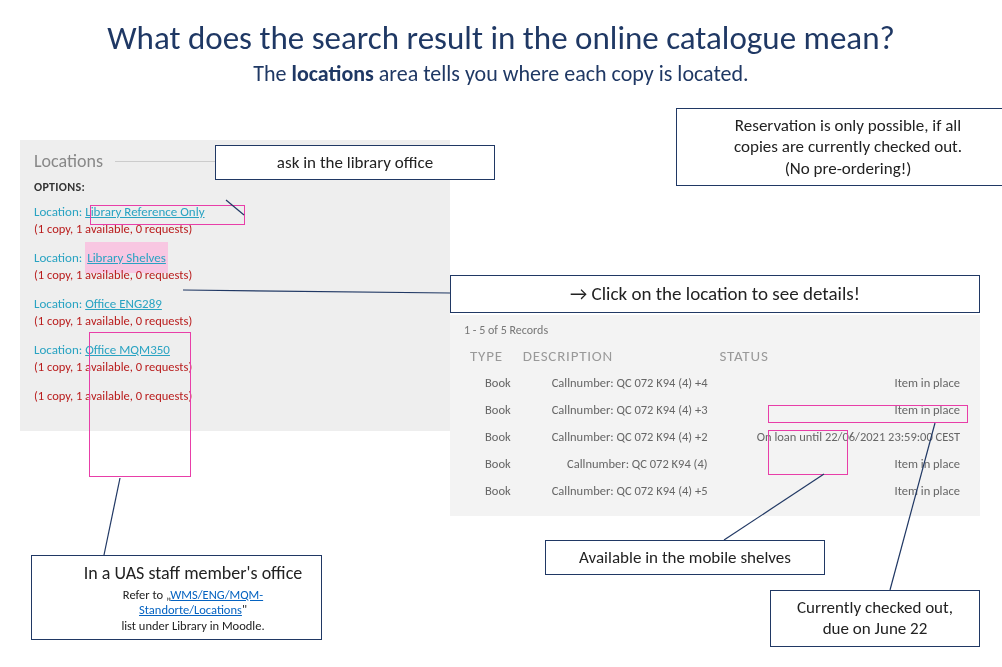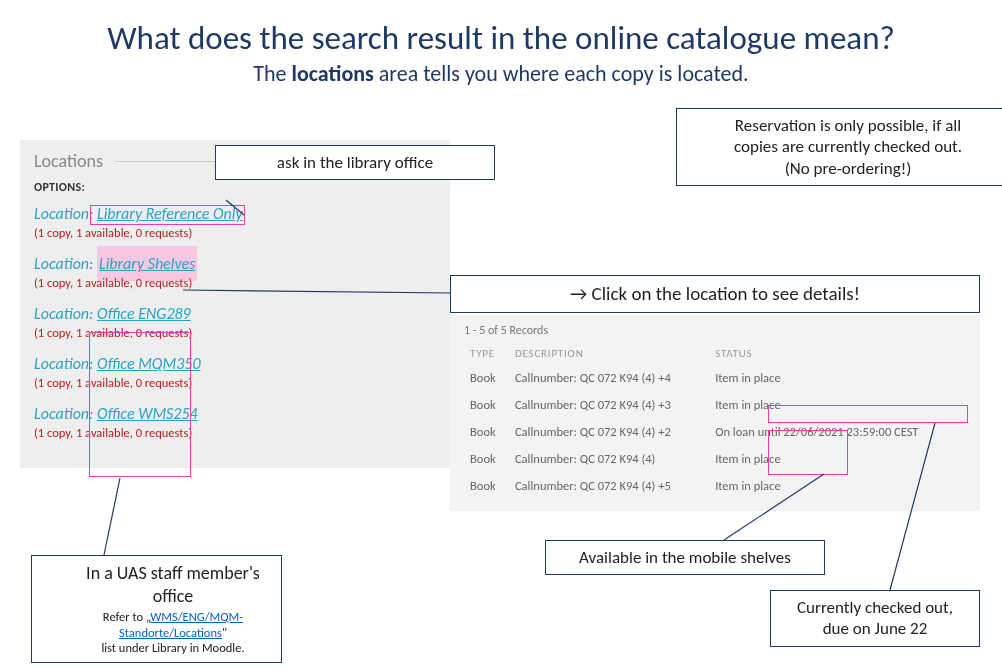--- a/index.html
+++ b/index.html
@@ -51,21 +51,21 @@
     margin-left: 12px;
   }
   .options-label {
     font-weight: 700;
     font-size: 12px;
     color: #333;
     margin-bottom: 10px;
     letter-spacing: .3px;
   }
   .loc-item { margin: 10px 0 14px 0; }
-  .loc-line { font-size: 16px; font-style: italic; }
+  .loc-line { font-size: 13px; }
   .loc-link-prefix { color: #29a3c2; }
   .loc-link-val { color: #29a3c2; text-decoration: underline; cursor: pointer; }
   .hl-pink { background: #f8c7e2; padding: 8px 2px; }
   .loc-avail { font-size: 12.5px; color: #b91c1c; margin-top: 2px; }
 
   
   .details-panel {
     position: absolute;
     left: 450px;
     top: 315px;
@@ -74,27 +74,28 @@
     padding: 8px 14px 12px 14px;
     font-size: 12.5px;
     color: #666;
   }
   .details-count { color: #777; margin-bottom: 6px; font-size: 12px; }
   .details-table { width: 100%; border-collapse: collapse; }
   .details-table th {
     text-align: left;
     font-weight: 400;
     color: #999;
-    font-size: 11px;
+    font-size: 15px;
     letter-spacing: .8px;
     padding: 4px 6px;
   }
   .details-table td {
     padding: 6px 6px;
     color: #666;
+    text-align: right;
   }
 
   
   .callout {
     position: absolute;
     background: #fff;
     border: 1.5px solid #203864;
     color: #222;
     font-size: 17px;
     line-height: 1.25;
@@ -158,23 +159,20 @@
   </div>
 
   <div class="loc-item">
     <div class="loc-line">
       <span class="loc-link-prefix">Location: </span><span class="loc-link-val">Office MQM350</span>
     </div>
     <div class="loc-avail">(1 copy, 1 available, 0 requests)</div>
   </div>
 
   <div class="loc-item">
-    <div class="loc-line">
-      <span class="loc-link-prefix">Location: </span><span class="loc-link-val">Office WMS254</span>
-    </div>
     <div class="loc-avail">(1 copy, 1 available, 0 requests)</div>
   </div>
 </div>
 
 <div class="details-panel">
   <div class="details-count">1 - 5 of 5 Records</div>
   <table class="details-table">
     <thead>
       <tr>
         <th>TYPE</th>
@@ -220,21 +218,21 @@
   <div>Reservation is only possible, if all</div>
   <div>copies are currently checked out.</div>
   <div>(No pre-ordering!)</div>
 </div>
 
 <div class="callout" style="left:450px; top:275px; width:530px; font-size:19px;">
   <span class="arrow-sym">→</span>
   <span>Click on the location to see details!</span>
 </div>
 
-<div class="callout" style="left:31px; top:555px; width:251px;padding-left:47px;">
+<div class="callout" style="left:31px; top:555px; width:291px;padding-left:47px;">
   <div style="font-size:18px;">In a UAS staff member's office</div>
   <div style="font-size:12.5px; margin-top:2px;">
     <span>Refer to „</span><a href="#" class="moodle-link">WMS/ENG/MQM-Standorte/Locations</a><span>"</span>
   </div>
   <div style="font-size:12.5px;">list under Library in Moodle.</div>
 </div>
 
 <div class="callout" style="left:545px; top:540px; width:280px;">
   <div>Available in the mobile shelves</div>
 </div>

